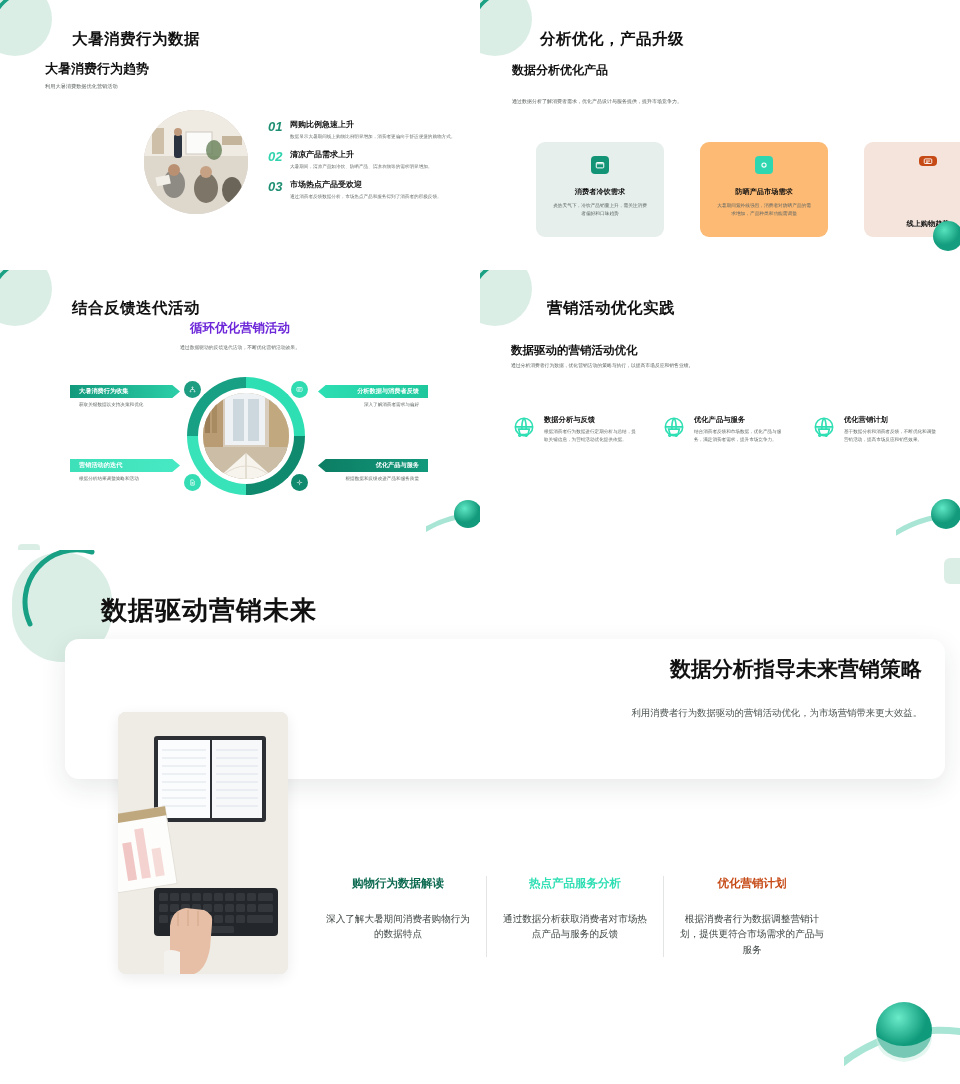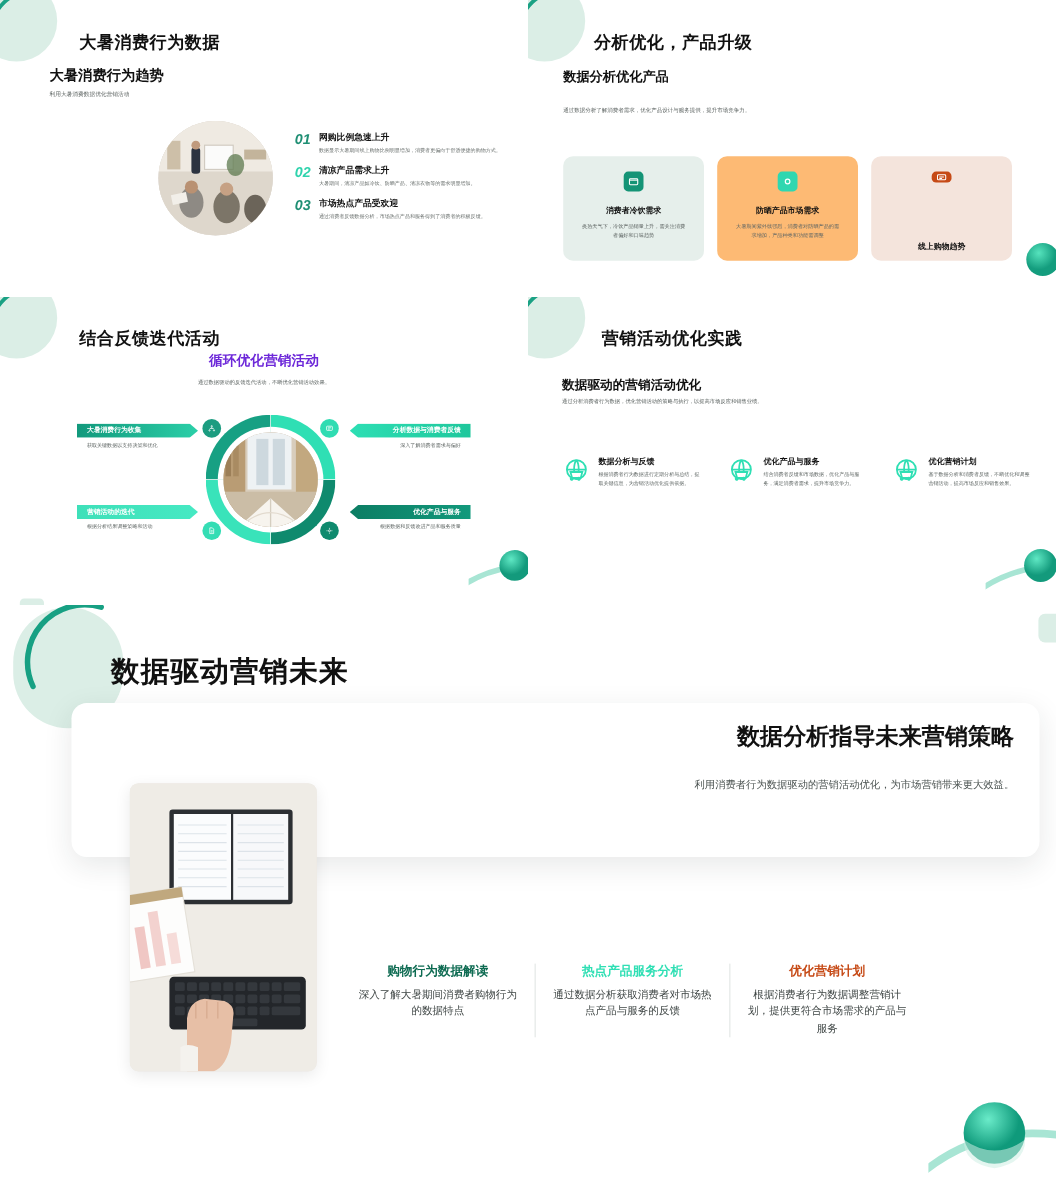--- a/index.html
+++ b/index.html
@@ -43,21 +43,21 @@
   .num-body{flex:1;}
   .num-t{font-weight:bold;font-size:8px;color:#111;line-height:1.3;}
   .num-d{font-size:4.6px;color:#6a706e;line-height:1.62;margin-top:3px;}
 
   
   .s2 .kicker{left:504px;top:29px;font-size:15.5px;}
   .s2 .sub-h{left:512px;top:62px;font-size:12px;width:96px;line-height:1.35;}
   .s2 .sub-p{left:512px;top:98px;font-size:5px;width:200px;}
   .cards{position:absolute;left:512px;top:142px;display:flex;gap:12px;}
   .card{width:128px;height:95px;border-radius:9px;display:flex;flex-direction:column;
-        align-items:center;padding-top:14px;box-sizing:border-box;}
+        align-items:center;padding-top:14px;box-sizing:border-box;margin-left:24px;}
   .card.c1{background:#e6efeb;}
   .card.c2{background:#fdba74;}
   .card.c3{background:#f4e4dc;gap:40px;}
   .card .ic{width:18px;height:18px;border-radius:4px;display:flex;align-items:center;
             justify-content:center;color:#fff;font-size:9px;line-height:1;}
   .card.c1 .ic{background:#149476;}
   .card.c2 .ic{background:#2fd7b0;}
   .card.c3 .ic{background:#c64a16;}
   .card .ct{font-weight:bold;font-size:7.2px;margin-top:13px;color:#111;}
   .card .cd{font-size:4.7px;color:#5f6664;line-height:1.65;text-align:center;
@@ -123,21 +123,21 @@
   }
   .panel-h{position:absolute;right:38px;top:655px;font-weight:bold;font-size:21px;color:#111;}
   .panel-p{position:absolute;right:38px;top:705px;width:310px;text-align:right;
            font-size:9.4px;color:#4c5452;line-height:1.75;}
   .photo2{position:absolute;left:118px;top:712px;width:170px;height:262px;border-radius:8px;
           overflow:hidden;background:#ece9e3;box-shadow:0 4px 14px rgba(0,0,0,.08);}
   .cols{position:absolute;left:310px;top:876px;display:flex;}
   .col{width:148px;padding:0 14px;text-align:center;}
   .col + .col{border-left:1px solid #e2e5e4;}
   .col-t{font-weight:bold;font-size:11.5px;line-height:1.3;}
-  .col-d{font-size:9.6px;color:#3f4645;line-height:1.6;margin-top:6px;}
+  .col-d{font-size:9.6px;color:#3f4645;line-height:1.6;margin-top:20px;}
 
   .swoosh{position:absolute;pointer-events:none;}
 </style>
 </head>
 <body>
 
 <div class="slide s1">
   <div class="blob" style="left:-22px;top:-18px;width:92px;height:92px;">
     <div class="disc" style="left:0;top:0;width:74px;height:74px;"></div>
     <svg width="92" height="92" style="position:absolute;left:0;top:0;">

